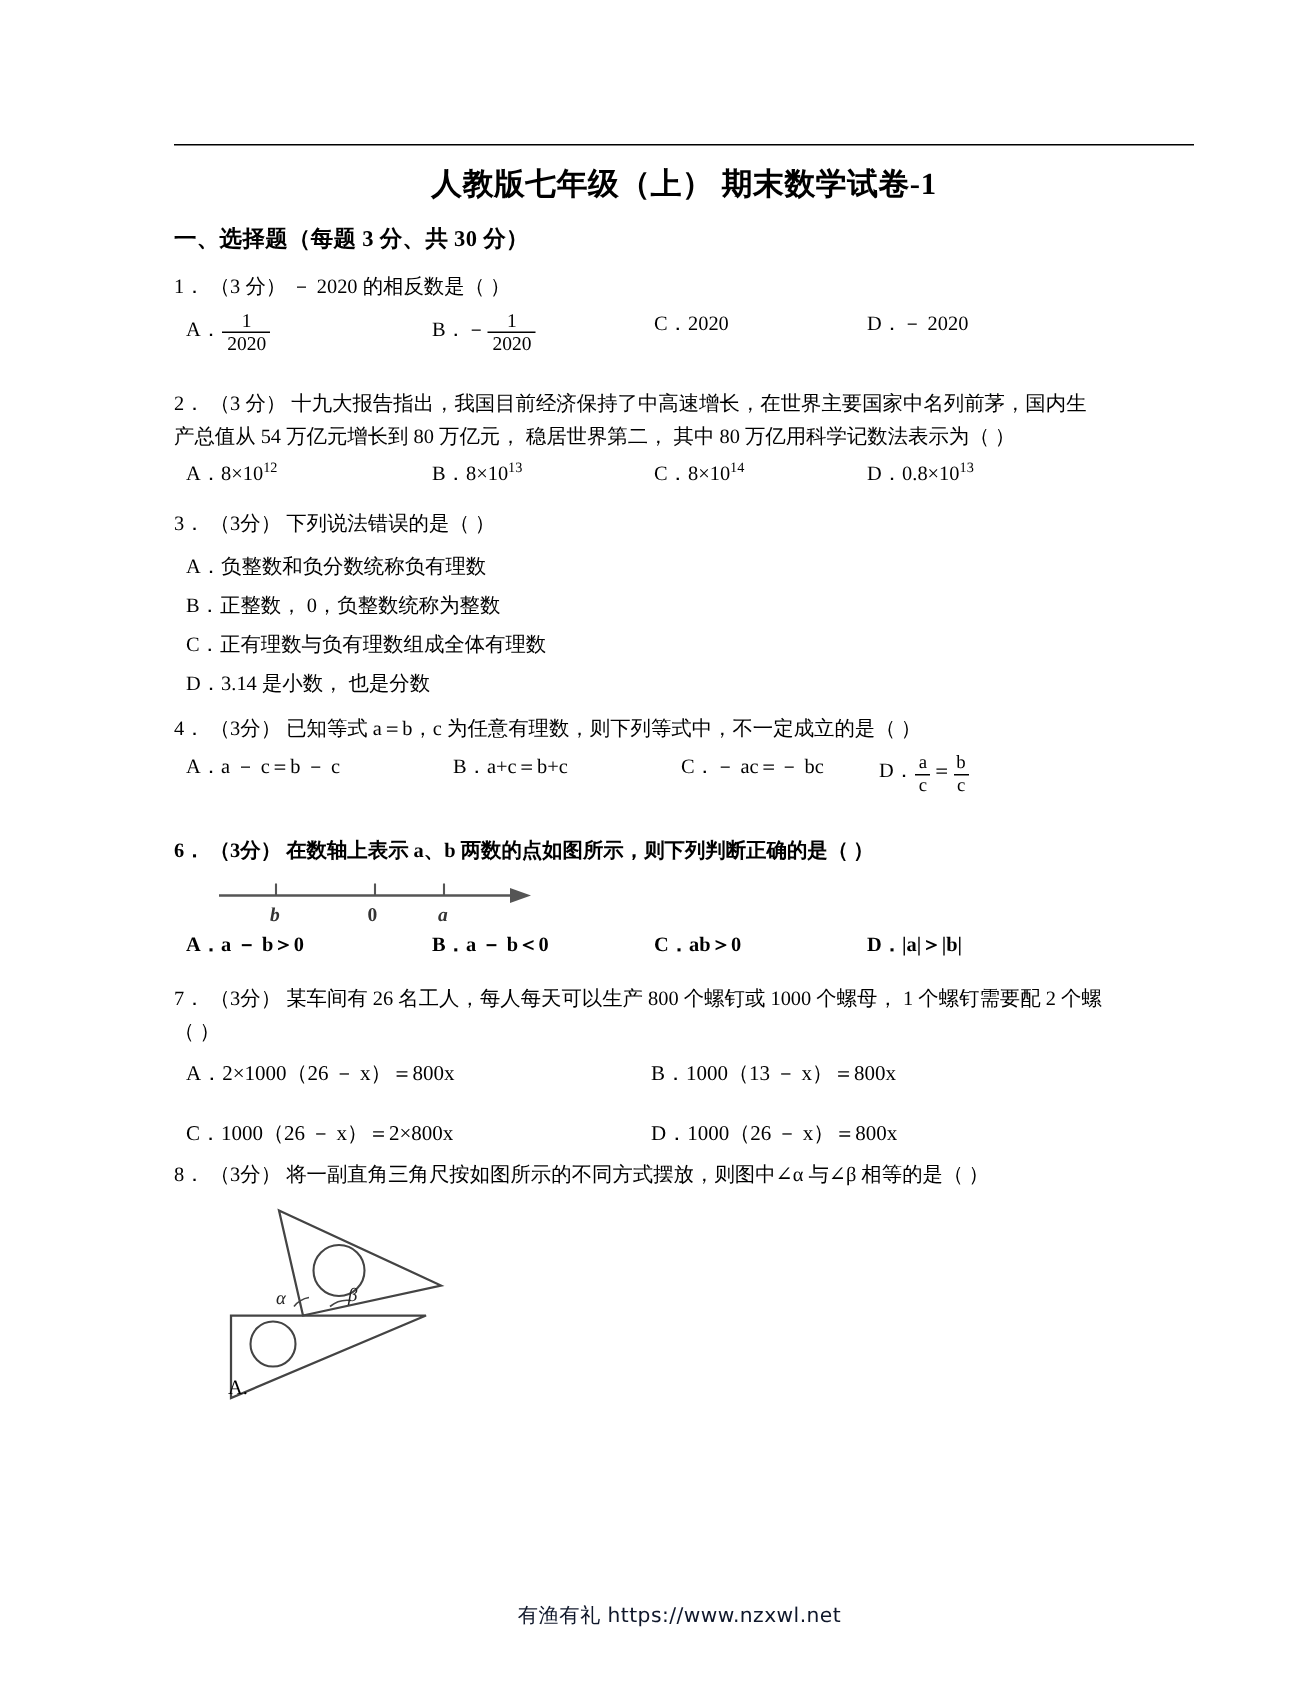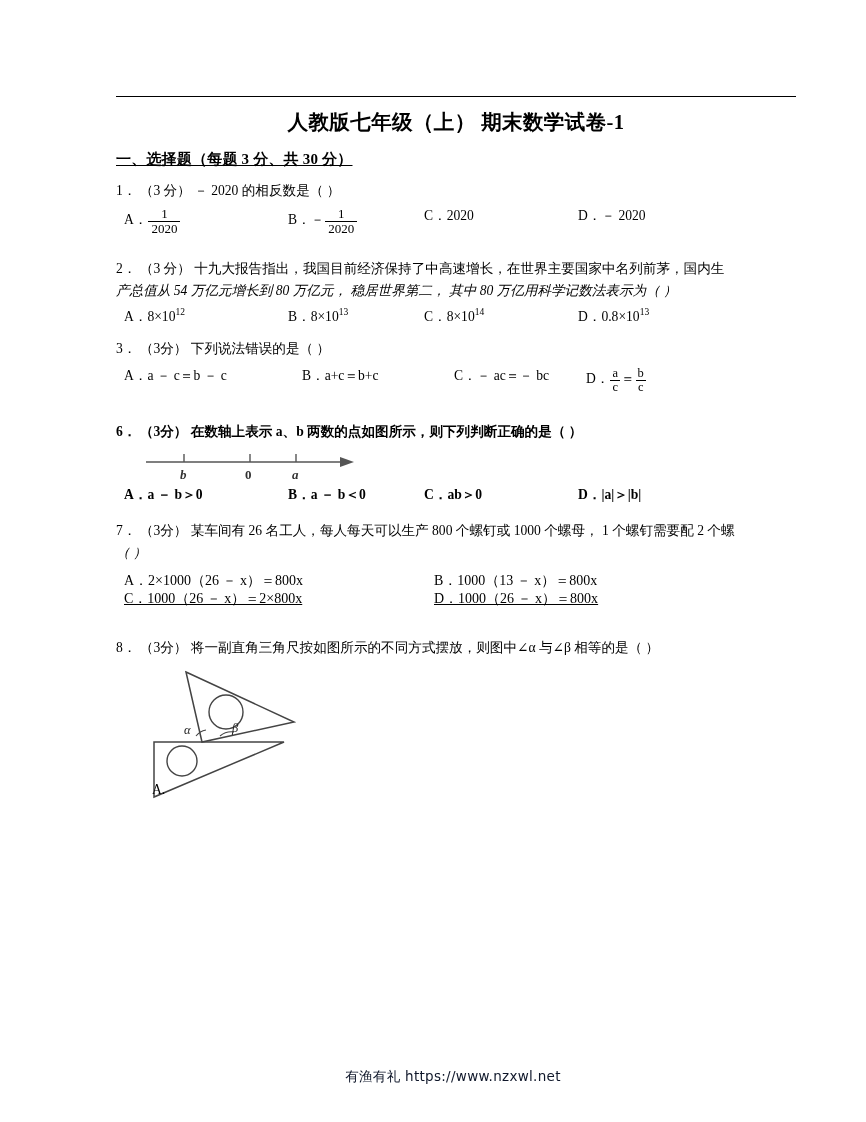--- a/index.html
+++ b/index.html
@@ -40,70 +40,68 @@
     font-weight: bold;
     letter-spacing: 0.4px;
     margin: 0 0 14px 0;
     font-family: "Liberation Serif", "DejaVu Serif", serif;
   }
   .section-head {
     font-size: 15px;
     font-weight: bold;
     margin: 0 0 11px 0;
     letter-spacing: 0.2px;
-    text-decoration: underline;
   }
   .q {
     margin-bottom: 7px;
   }
   .q-stem {
     font-size: 13.6px;
     line-height: 1.62;
     text-align: justify;
     margin-bottom: 5px;
   }
   .q-stem .cont {
     display: block;
-    font-style: italic;
   }
   .opts-row {
     position: relative;
     height: 24px;
     font-size: 13.6px;
   }
   .opts-row.tall {
     height: 44px;
   }
   .opt {
     position: absolute;
     top: 0;
     white-space: nowrap;
     font-size: 13.6px;
   }
   .opt-a { left: 8px; }
   .opt-b { left: 172px; }
-  .opt-c { left: 308px; }
+  .opt-c { left: 320px; }
   .opt-d { left: 462px; }
   .opts-stack .opt-line {
     font-size: 13.6px;
     line-height: 1.9;
     margin-left: 8px;
   }
   .two-col {
     position: relative;
     font-size: 14px;
   }
   .two-col .cell {
     position: absolute;
     white-space: nowrap;
   }
   .two-col .c-l { left: 8px; }
   .two-col .c-r { left: 318px; }
   .two-col .r1 { top: 0; }
-  .two-col .r2 { top: 18px; text-decoration: underline; }
+  .two-col .r2 { top: 40px; }
   
   .frac {
     display: inline-block;
     vertical-align: -0.62em;
     text-align: center;
     line-height: 1.05;
     margin: 0 1px;
   }
   .frac .num {
     display: block;
@@ -202,23 +200,34 @@
         <span class="opt opt-d"><span>D．0.8×10</span><sup class="exp">13</sup></span>
       </div>
     </div>
 
     <div class="q">
       <div class="q-stem">
         <span>3．</span>
         <span>（3分）</span>
         <span>下列说法错误的是（    ）</span>
       </div>
+      <div class="opts-stack">
+        <div class="opt-line">A．负整数和负分数统称负有理数</div>
+        <div class="opt-line">B．正整数，   0，负整数统称为整数</div>
+        <div class="opt-line">C．正有理数与负有理数组成全体有理数</div>
+        <div class="opt-line">D．3.14 是小数，   也是分数</div>
+      </div>
     </div>
 
     <div class="q" style="margin-top:6px;">
+      <div class="q-stem">
+        <span>4．</span>
+        <span>（3分）</span>
+        <span>已知等式 a＝b，c 为任意有理数，则下列等式中，不一定成立的是（    ）</span>
+      </div>
       <div class="opts-row tall">
         <span class="opt opt-a">A．a － c＝b － c</span>
         <span class="opt" style="left:186px;">B．a+c＝b+c</span>
         <span class="opt" style="left:338px;">C．－ ac＝－ bc</span>
         <span class="opt" style="left:470px;">
           <span>D．</span><span class="frac frac-sm"><span class="num">a</span><span class="den">c</span></span><span>＝</span><span class="frac frac-sm"><span class="num">b</span><span class="den">c</span></span>
         </span>
       </div>
     </div>
 

